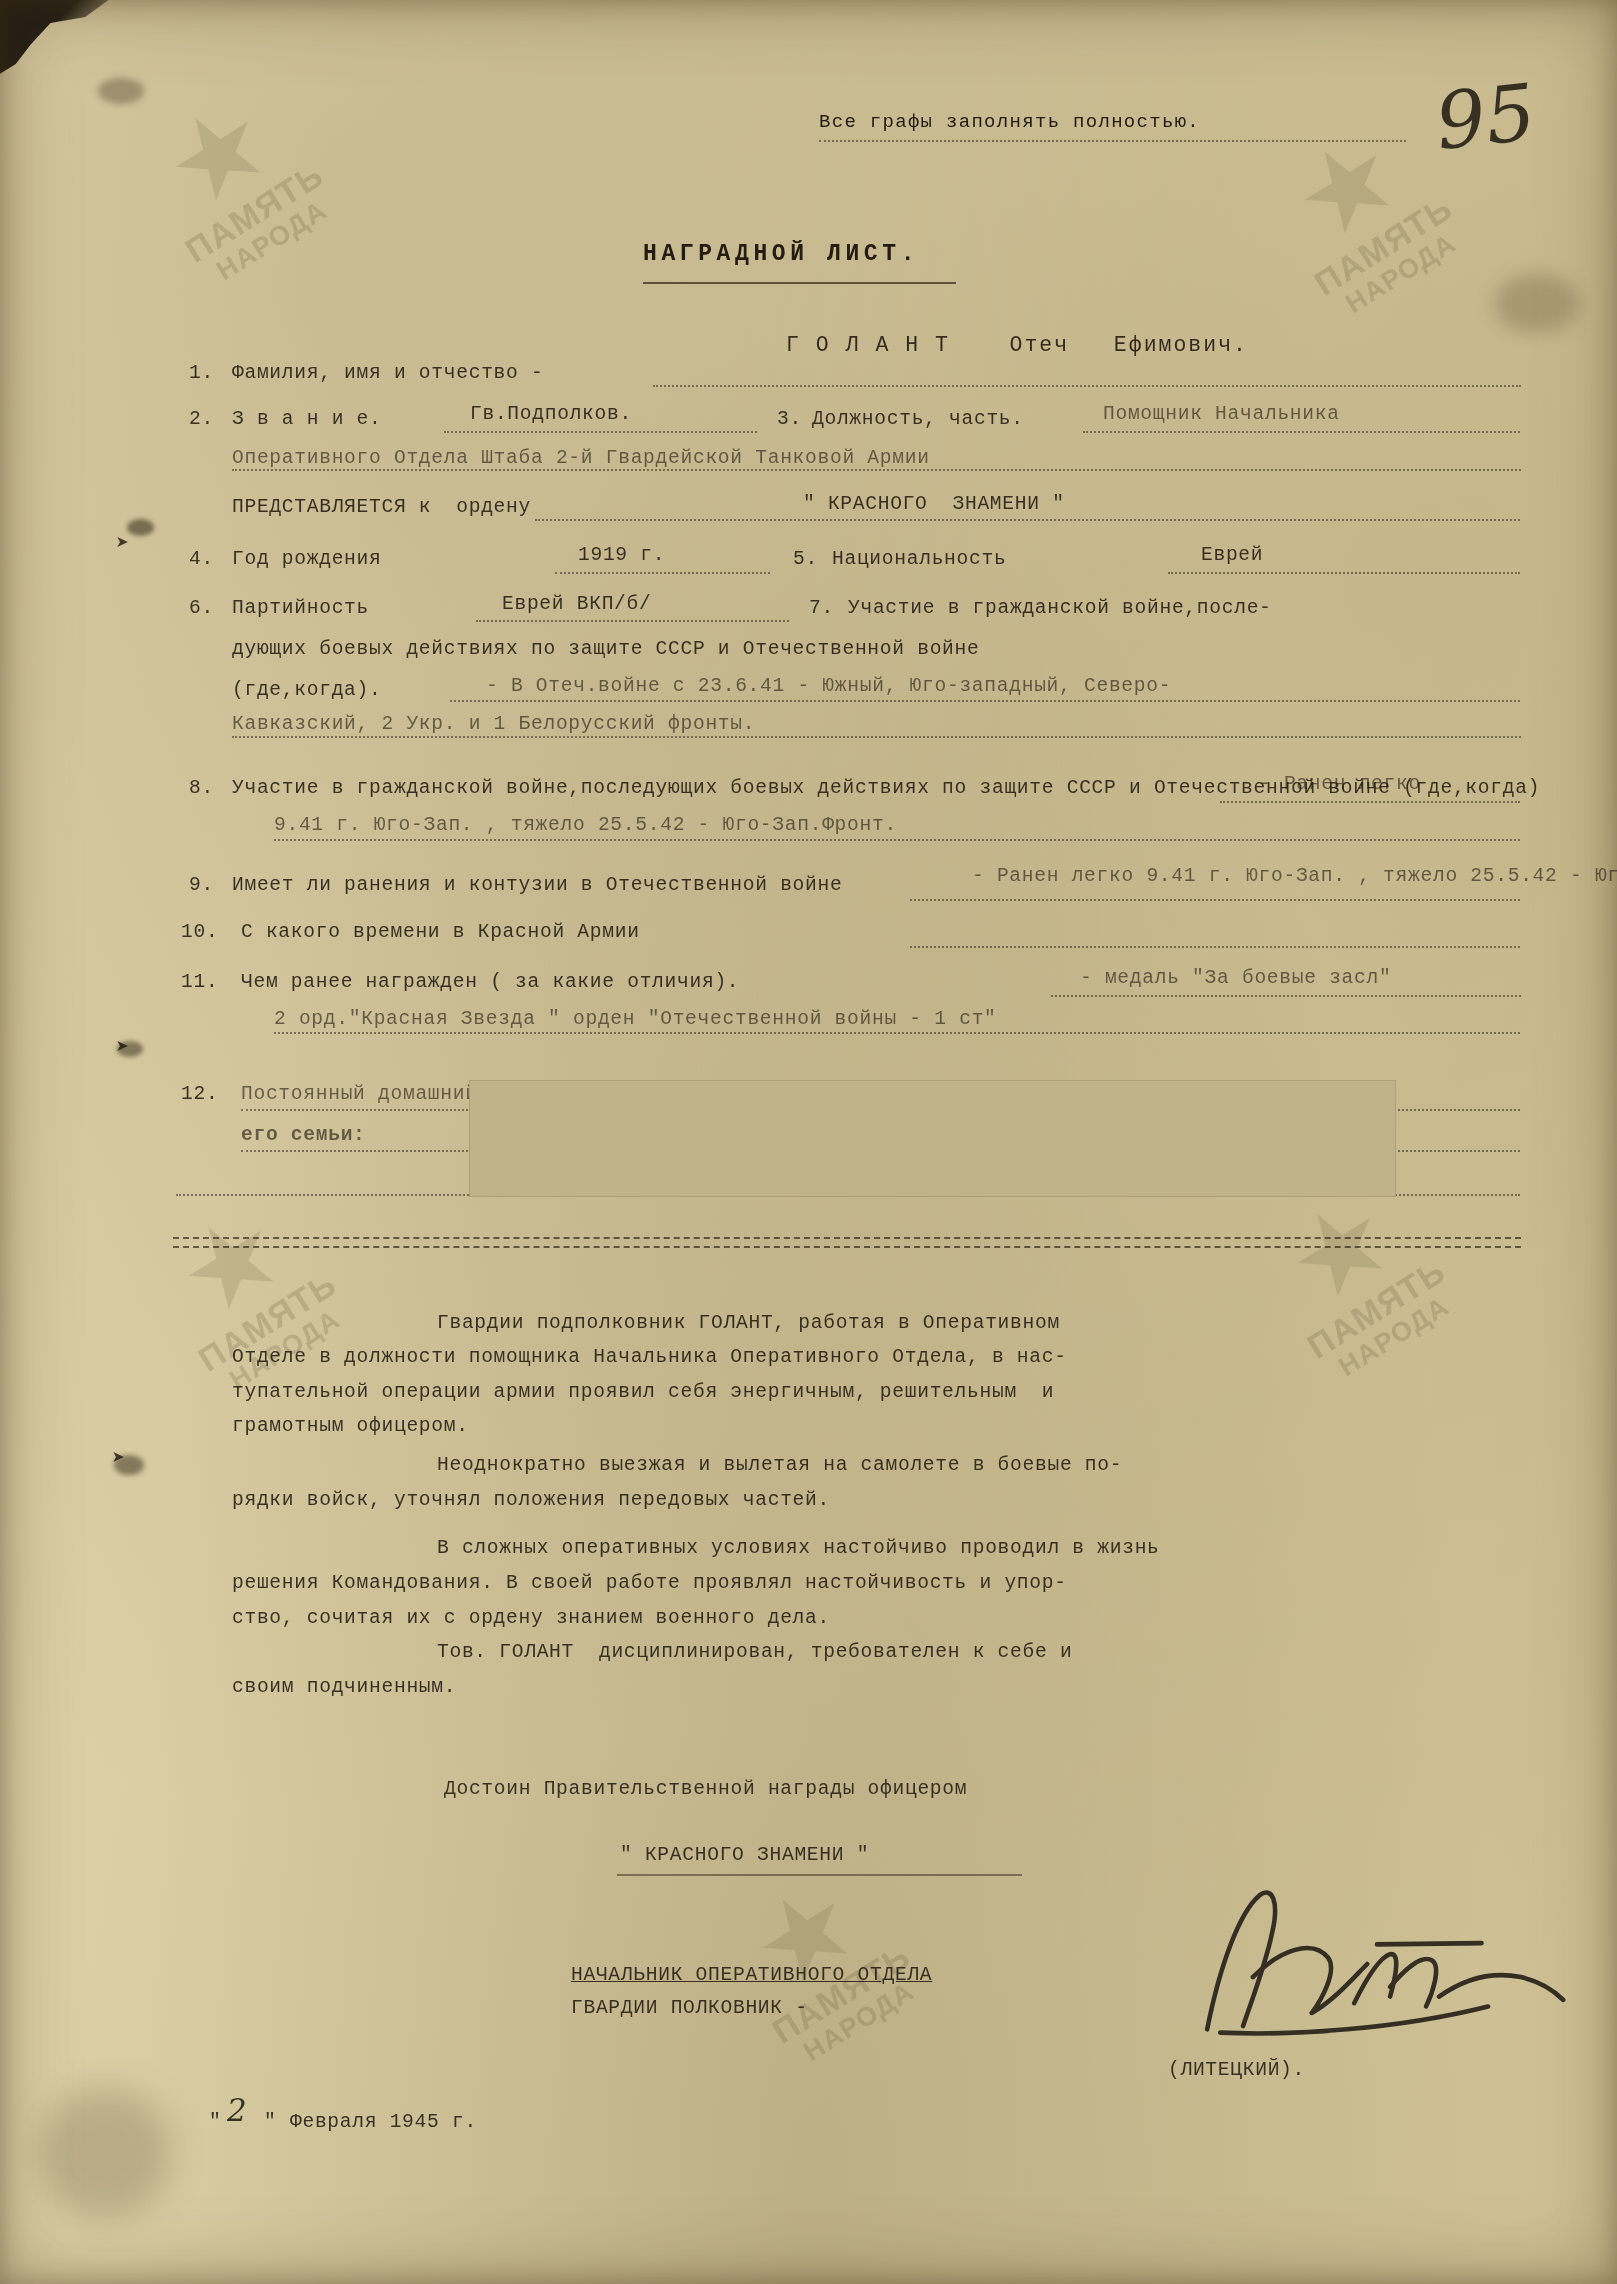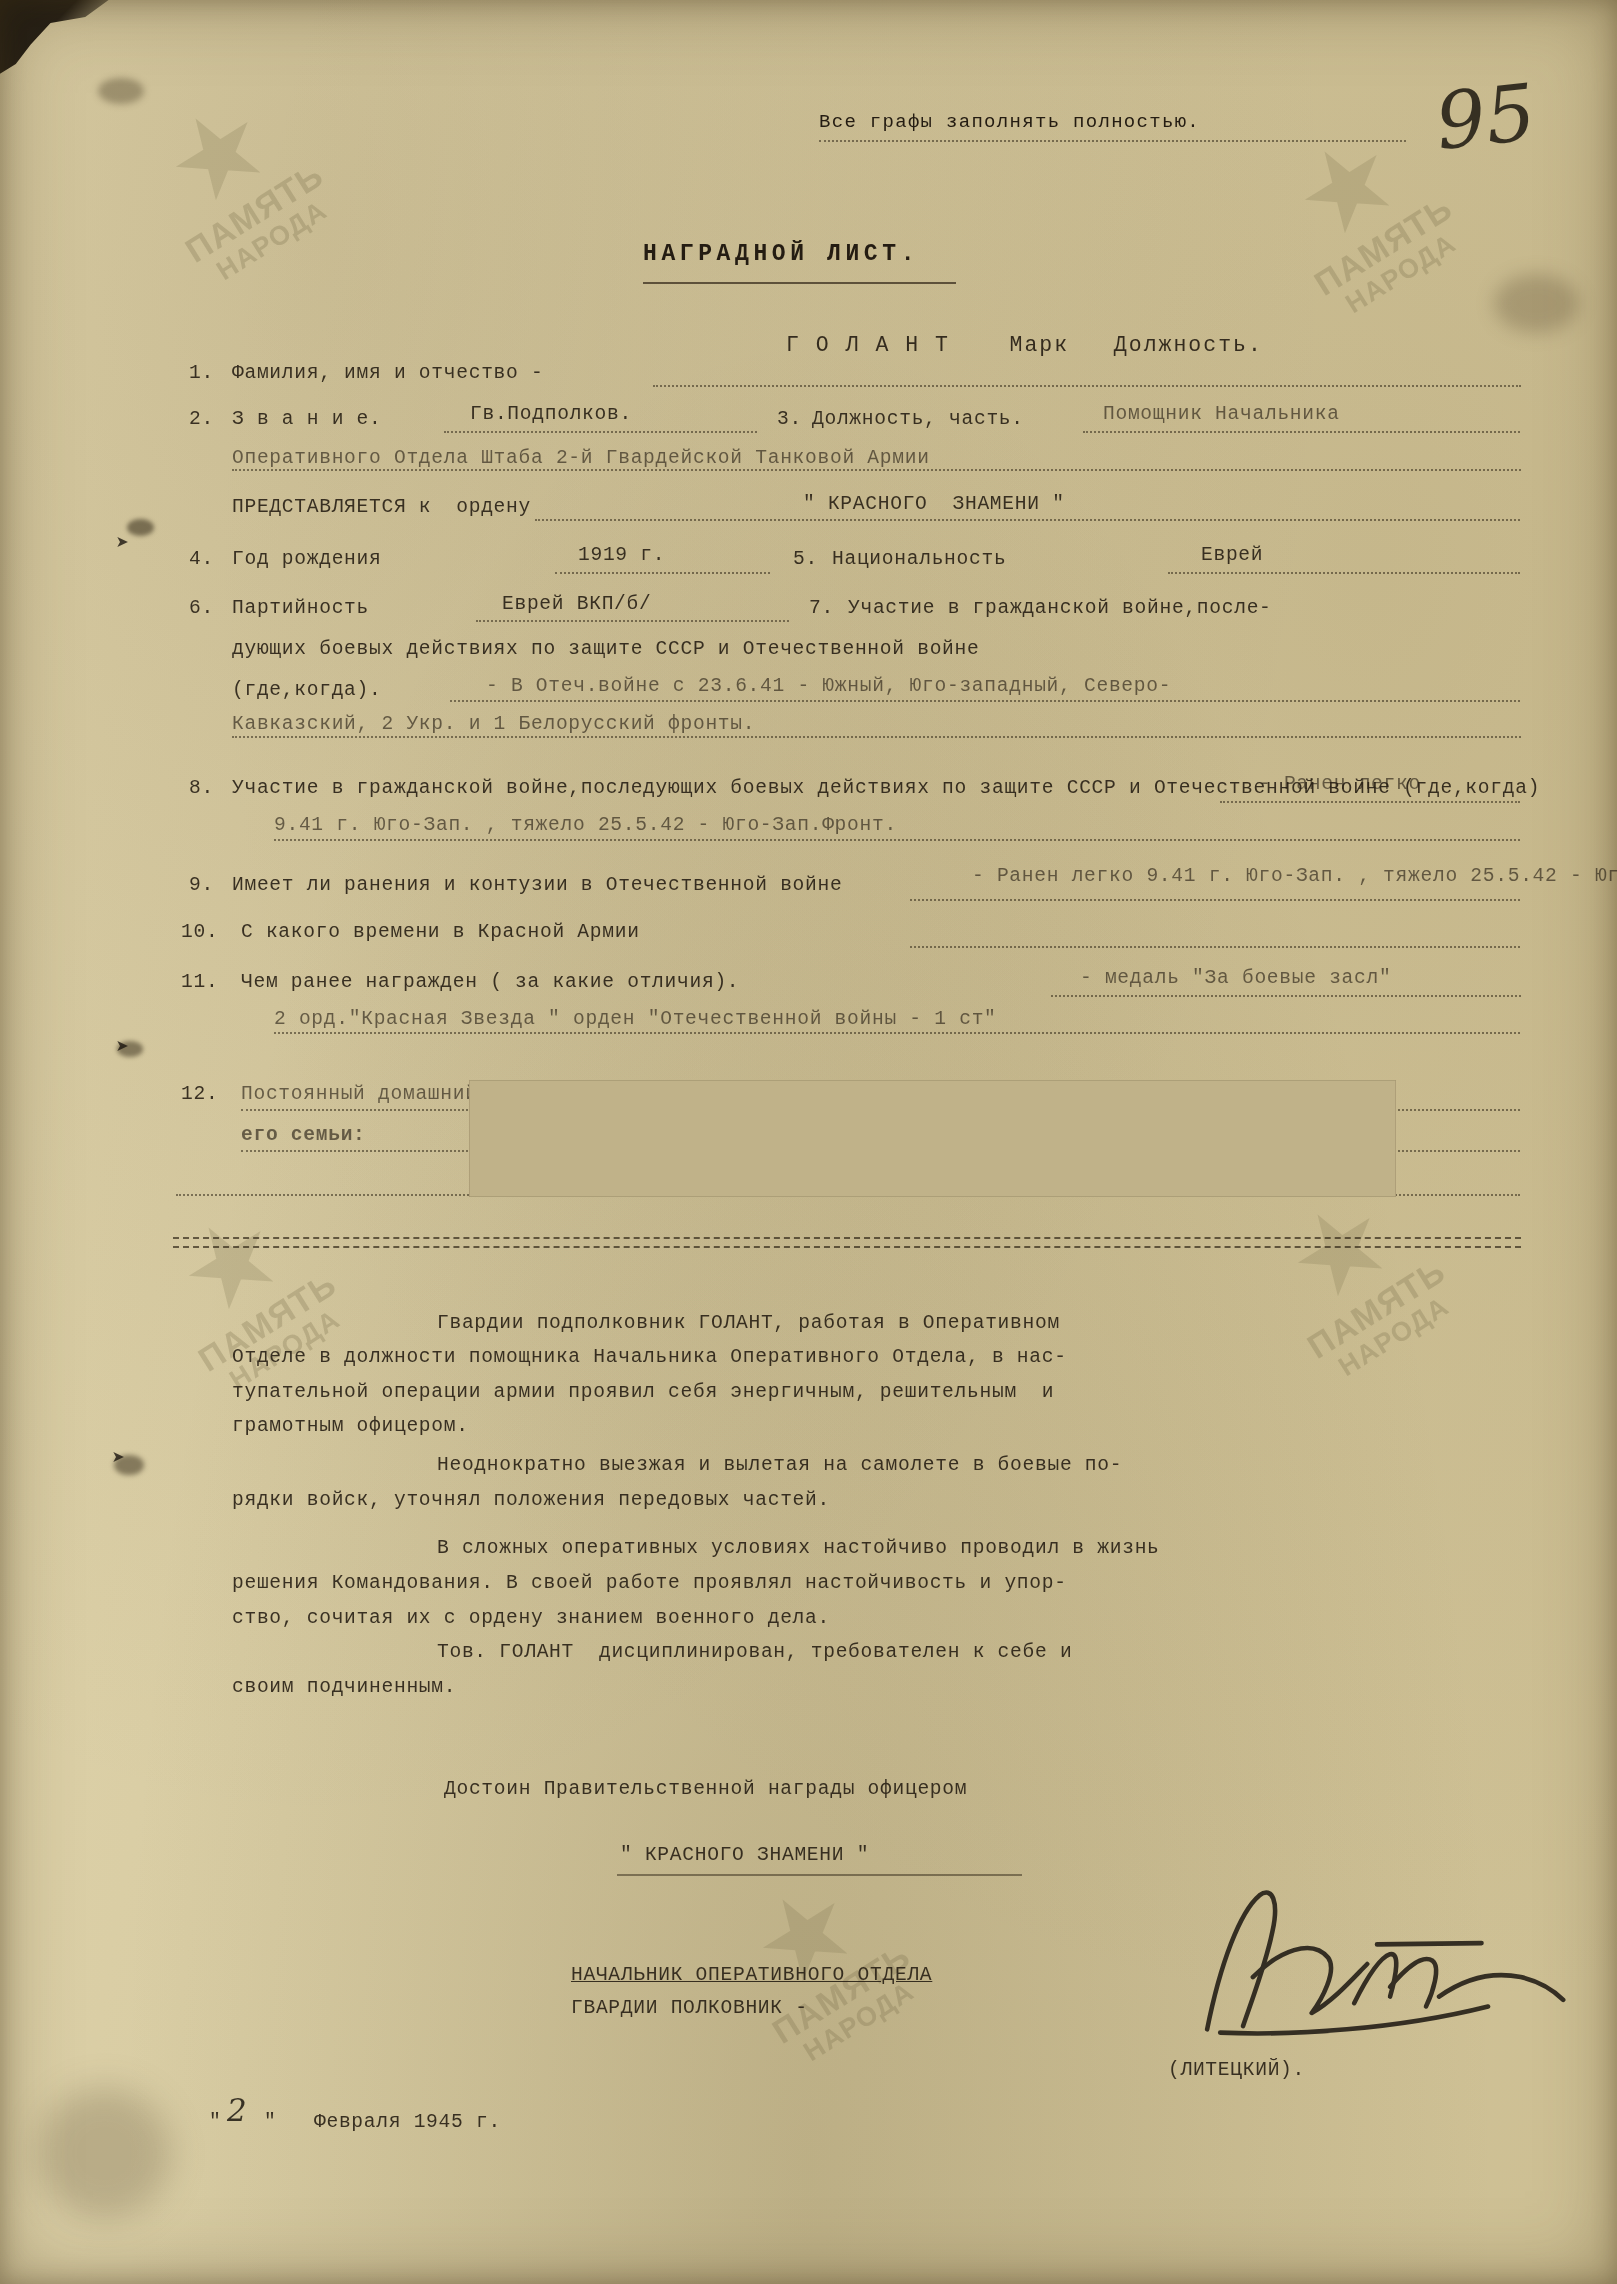--- a/index.html
+++ b/index.html
@@ -200,21 +200,21 @@
     <div class="tx hdr-note" style="left:819px;top:111px;">Все графы заполнять полностью.</div>
     <div class="dashline" style="left:819px;top:140px;width:587px;"></div>
 
     <div class="handwriting hw-num" style="left:1436px;top:72px;">95</div>
 
     <div class="tx title" style="left:643px;top:241px;">НАГРАДНОЙ ЛИСТ.</div>
     <div class="title-rule" style="left:643px;top:282px;width:313px;"></div>
 
     <div class="tx typed" style="left:189px;top:362px;">1.</div>
     <div class="tx typed" style="left:232px;top:362px;">Фамилия, имя и отчество -</div>
-    <div class="tx typed-lg" style="left:786px;top:333px;">Г О Л А Н Т    Марк   Должность.</div>
+    <div class="tx typed-lg" style="left:786px;top:333px;">Г О Л А Н Т    Отеч   Ефимович.</div>
     <div class="dashline" style="left:653px;top:385px;width:868px;"></div>
 
     <div class="tx typed" style="left:189px;top:408px;">2.</div>
     <div class="tx typed" style="left:232px;top:408px;">З в а н и е.</div>
     <div class="tx typed" style="left:470px;top:403px;">Гв.Подполков.</div>
     <div class="tx typed" style="left:777px;top:408px;">3.</div>
     <div class="tx typed" style="left:812px;top:408px;">Должность, часть.</div>
     <div class="tx typed faded" style="left:1103px;top:403px;">Помощник Начальника</div>
     <div class="tx typed faded" style="left:232px;top:447px;">Оперативного Отдела Штаба 2-й Гвардейской Танковой Армии</div>
     <div class="dashline" style="left:444px;top:431px;width:313px;"></div>
@@ -309,20 +309,20 @@
         <path d="M320 185 C 345 155, 370 135, 385 145 C 398 155, 385 195, 375 215"></path>
         <path d="M300 120 L 460 118"></path>
         <path d="M395 200 C 430 175, 470 160, 520 170 C 555 178, 575 195, 585 205"></path>
         <path d="M60 255 C 170 260, 330 250, 470 215"></path>
       </g>
     </svg>
 
     <div class="handwriting hw-day" style="left:227px;top:2092px;">2</div>
     <div class="tx typed" style="left:209px;top:2111px;">"</div>
     <div class="tx typed" style="left:264px;top:2111px;">"</div>
-    <div class="tx typed" style="left:290px;top:2111px;margin-left:24px;">Февраля 1945 г.</div>
+    <div class="tx typed" style="left:290px;top:2111px;">Февраля 1945 г.</div>
 
     <div class="arrow" style="left:116px;top:530px;">➤</div>
     <div class="arrow" style="left:116px;top:1034px;">➤</div>
     <div class="arrow" style="left:112px;top:1445px;">➤</div>
   </div>
 </div>
 
 
 </body></html>

